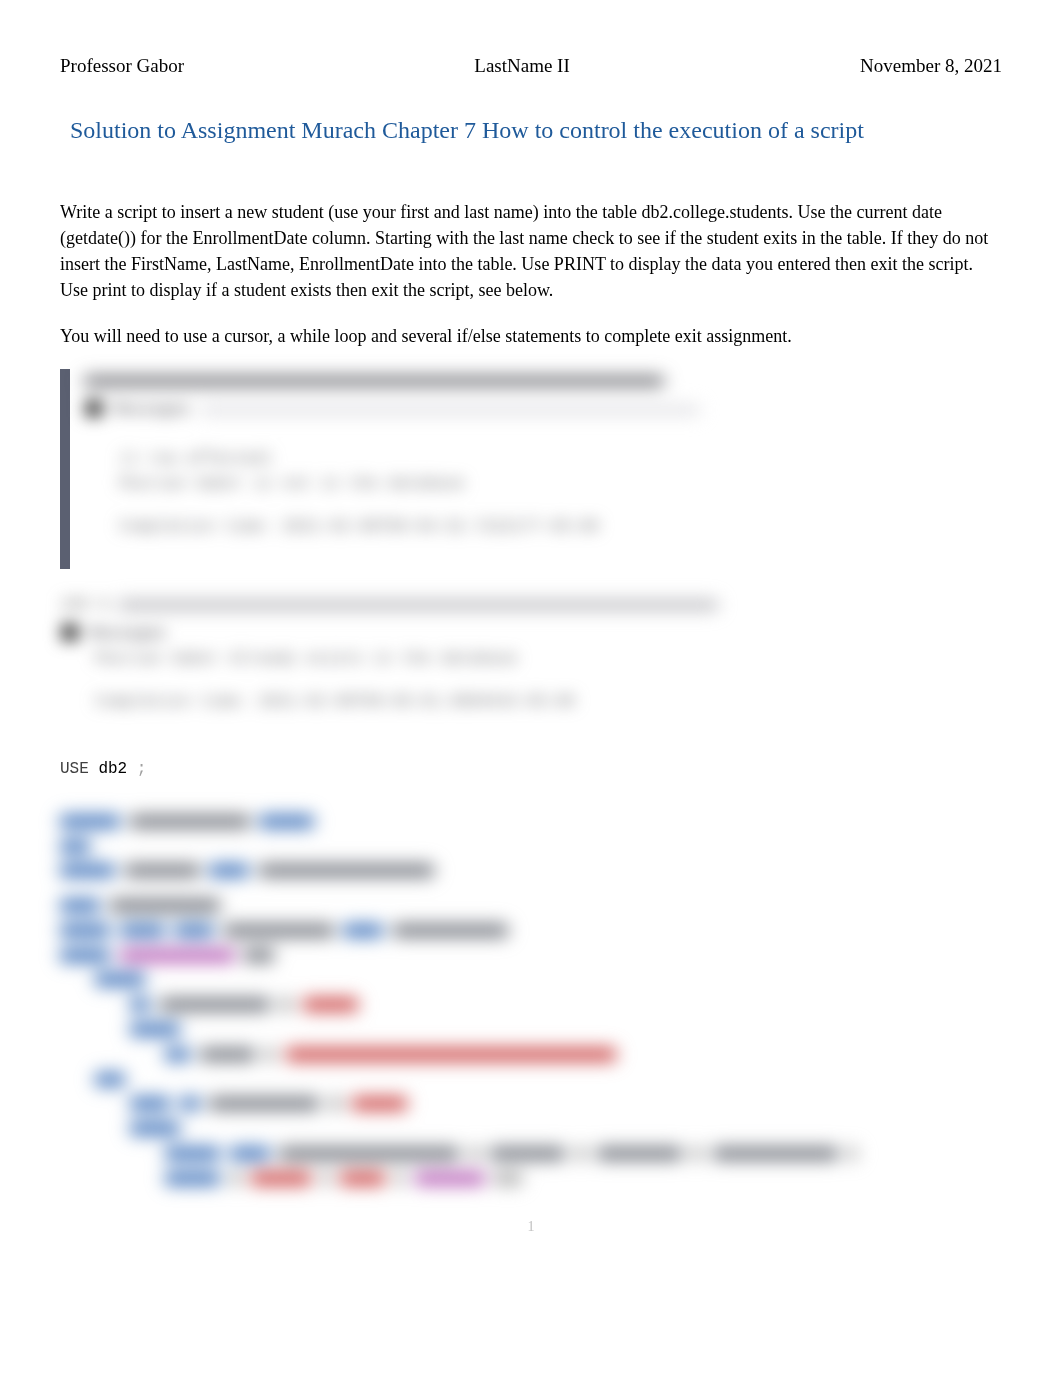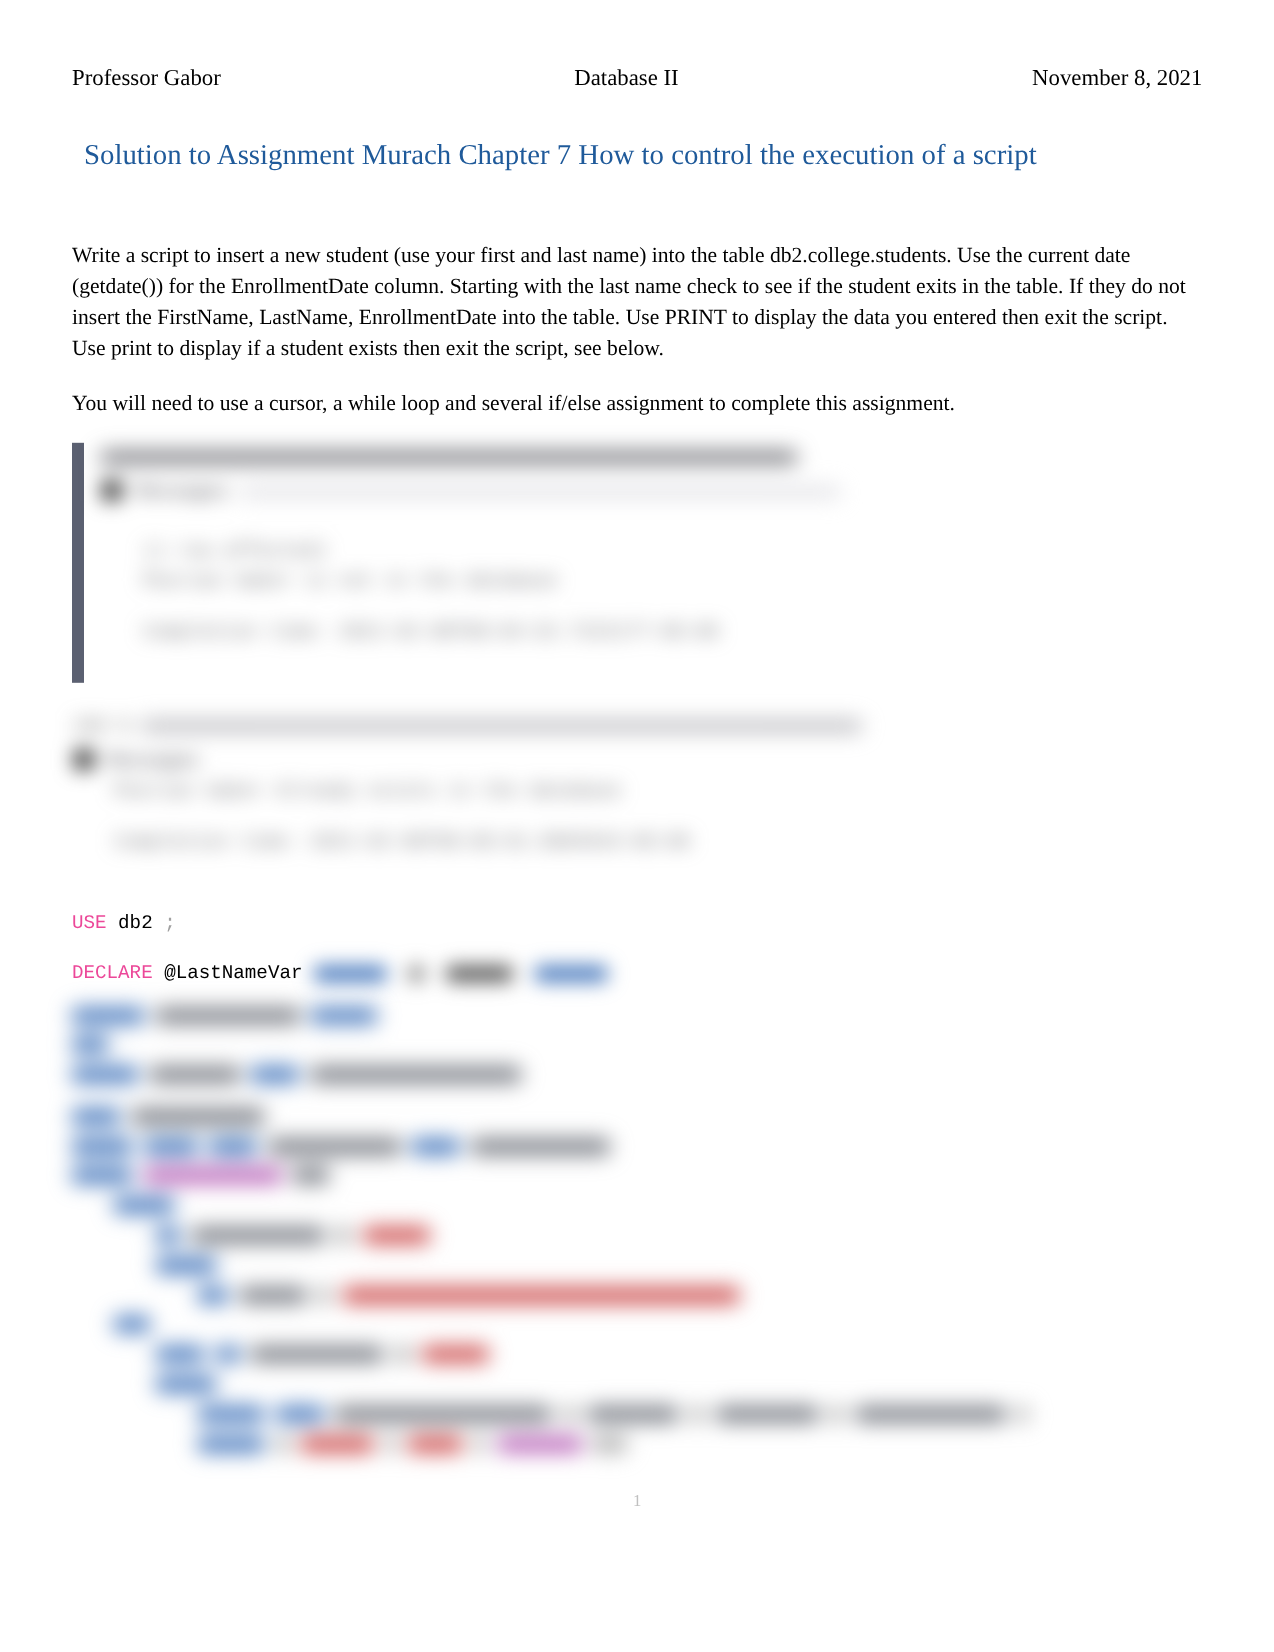--- a/index.html
+++ b/index.html
@@ -54,21 +54,21 @@
     }
     .blur-content {
       filter: blur(8px);
       color: #6b6c70;
       user-select: none;
     }
     .clear-line {
       filter: none;
       margin-bottom: 4px;
     }
-    .kw-blue { color: #ec4899; }
+    .kw-blue { color: #404040; }
     .kw-grey { color: #a0a0a0; }
     .kw-dgrey { color: #6f6f6f; }
     .kw-dk { color: #3f3f47; }
     .blob {
       display: inline-block;
       background: #70747d;
       height: 13px;
       border-radius: 3px;
       vertical-align: middle;
       filter: blur(4px);
@@ -84,29 +84,29 @@
     }
     .indent1 { padding-left: 35px; }
     .indent2 { padding-left: 70px; }
     .indent3 { padding-left: 105px; }
   </style>
 </head>
 <body>
 
 <div class="header-row">
   <div class="header-left">Professor Gabor</div>
-  <div class="header-center">Database II</div>
+  <div class="header-center">LastName II</div>
   <div class="header-right">November 8, 2021</div>
 </div>
 
 <h1 class="doc-title">Solution to Assignment Murach Chapter 7 How to control the execution of a script</h1>
 
 <p class="body-para">Write a script to insert a new student (use your first and last name) into the table db2.college.students. Use the current date (getdate()) for the EnrollmentDate column. Starting with the last name check to see if the student exits in the table. If they do not insert the FirstName, LastName, EnrollmentDate into the table. Use PRINT to display the data you entered then exit the script. Use print to display if a student exists then exit the script, see below.</p>
 
-<p class="body-para">You will need to use a cursor, a while loop and several if/else assignment to complete this assignment.</p>
+<p class="body-para">You will need to use a cursor, a while loop and several if/else statements to complete exit assignment.</p>
 
 <div class="code-block">
 
   <div class="blur-wrap">
     <div class="blur-content">
       <div><span class="blob" style="width:580px;height:8px;background:#3f4048"></span></div>
       <div style="margin-top:4px"><span class="kw-dk">⬛ Messages</span> <span class="blob" style="width:500px;height:8px;background:#d9d9de"></span></div>
       <div style="height:24px"></div>
       <div class="indent1">(1 row affected)</div>
       <div class="indent1">Peurian Gabor is not in the database</div>
@@ -124,29 +124,20 @@
       <div style="height:18px"></div>
       <div class="indent1">Completion time: 2021-02-08T00:05:01.8984543-05:00</div>
       <div style="height:18px"></div>
     </div>
   </div>
 
   <div class="clear-line">
     <span class="kw-blue">USE</span><span> db2 </span><span class="kw-grey">;</span>
   </div>
   <div style="height:14px"></div>
-  <div class="clear-line">
-    <span class="kw-blue">DECLARE</span><span> @LastNameVar    </span>
-    <span style="filter:blur(7px)">
-      <span class="blob blob-blue" style="width:60px"></span>&nbsp;
-      <span class="blob" style="width:12px;background:#6f6f6f"></span>&nbsp;
-      <span class="blob" style="width:55px;background:#4a4a4a"></span>&nbsp;
-      <span class="blob blob-blue" style="width:60px"></span>
-    </span>
-  </div>
 
   <div class="blur-content" style="margin-top:10px">
     <div><span class="blob blob-blue" style="width:60px"></span> <span class="blob" style="width:120px"></span> <span class="blob blob-blue" style="width:55px"></span></div>
     <div><span class="blob blob-blue" style="width:30px"></span></div>
     <div><span class="blob blob-blue" style="width:55px"></span> <span class="blob" style="width:75px"></span> <span class="blob blob-blue" style="width:40px"></span> <span class="blob" style="width:175px"></span></div>
     <div style="height:10px"></div>
     <div><span class="blob blob-blue" style="width:40px"></span> <span class="blob" style="width:110px"></span></div>
     <div><span class="blob blob-blue" style="width:50px"></span> <span class="blob blob-blue" style="width:45px"></span> <span class="blob blob-blue" style="width:40px"></span> <span class="blob" style="width:110px"></span> <span class="blob blob-blue" style="width:40px"></span> <span class="blob" style="width:115px"></span></div>
     <div><span class="blob blob-blue" style="width:50px"></span> <span class="blob blob-mag" style="width:115px"></span> <span class="blob" style="width:30px"></span></div>
     <div class="indent1"><span class="blob blob-blue" style="width:50px"></span></div>

